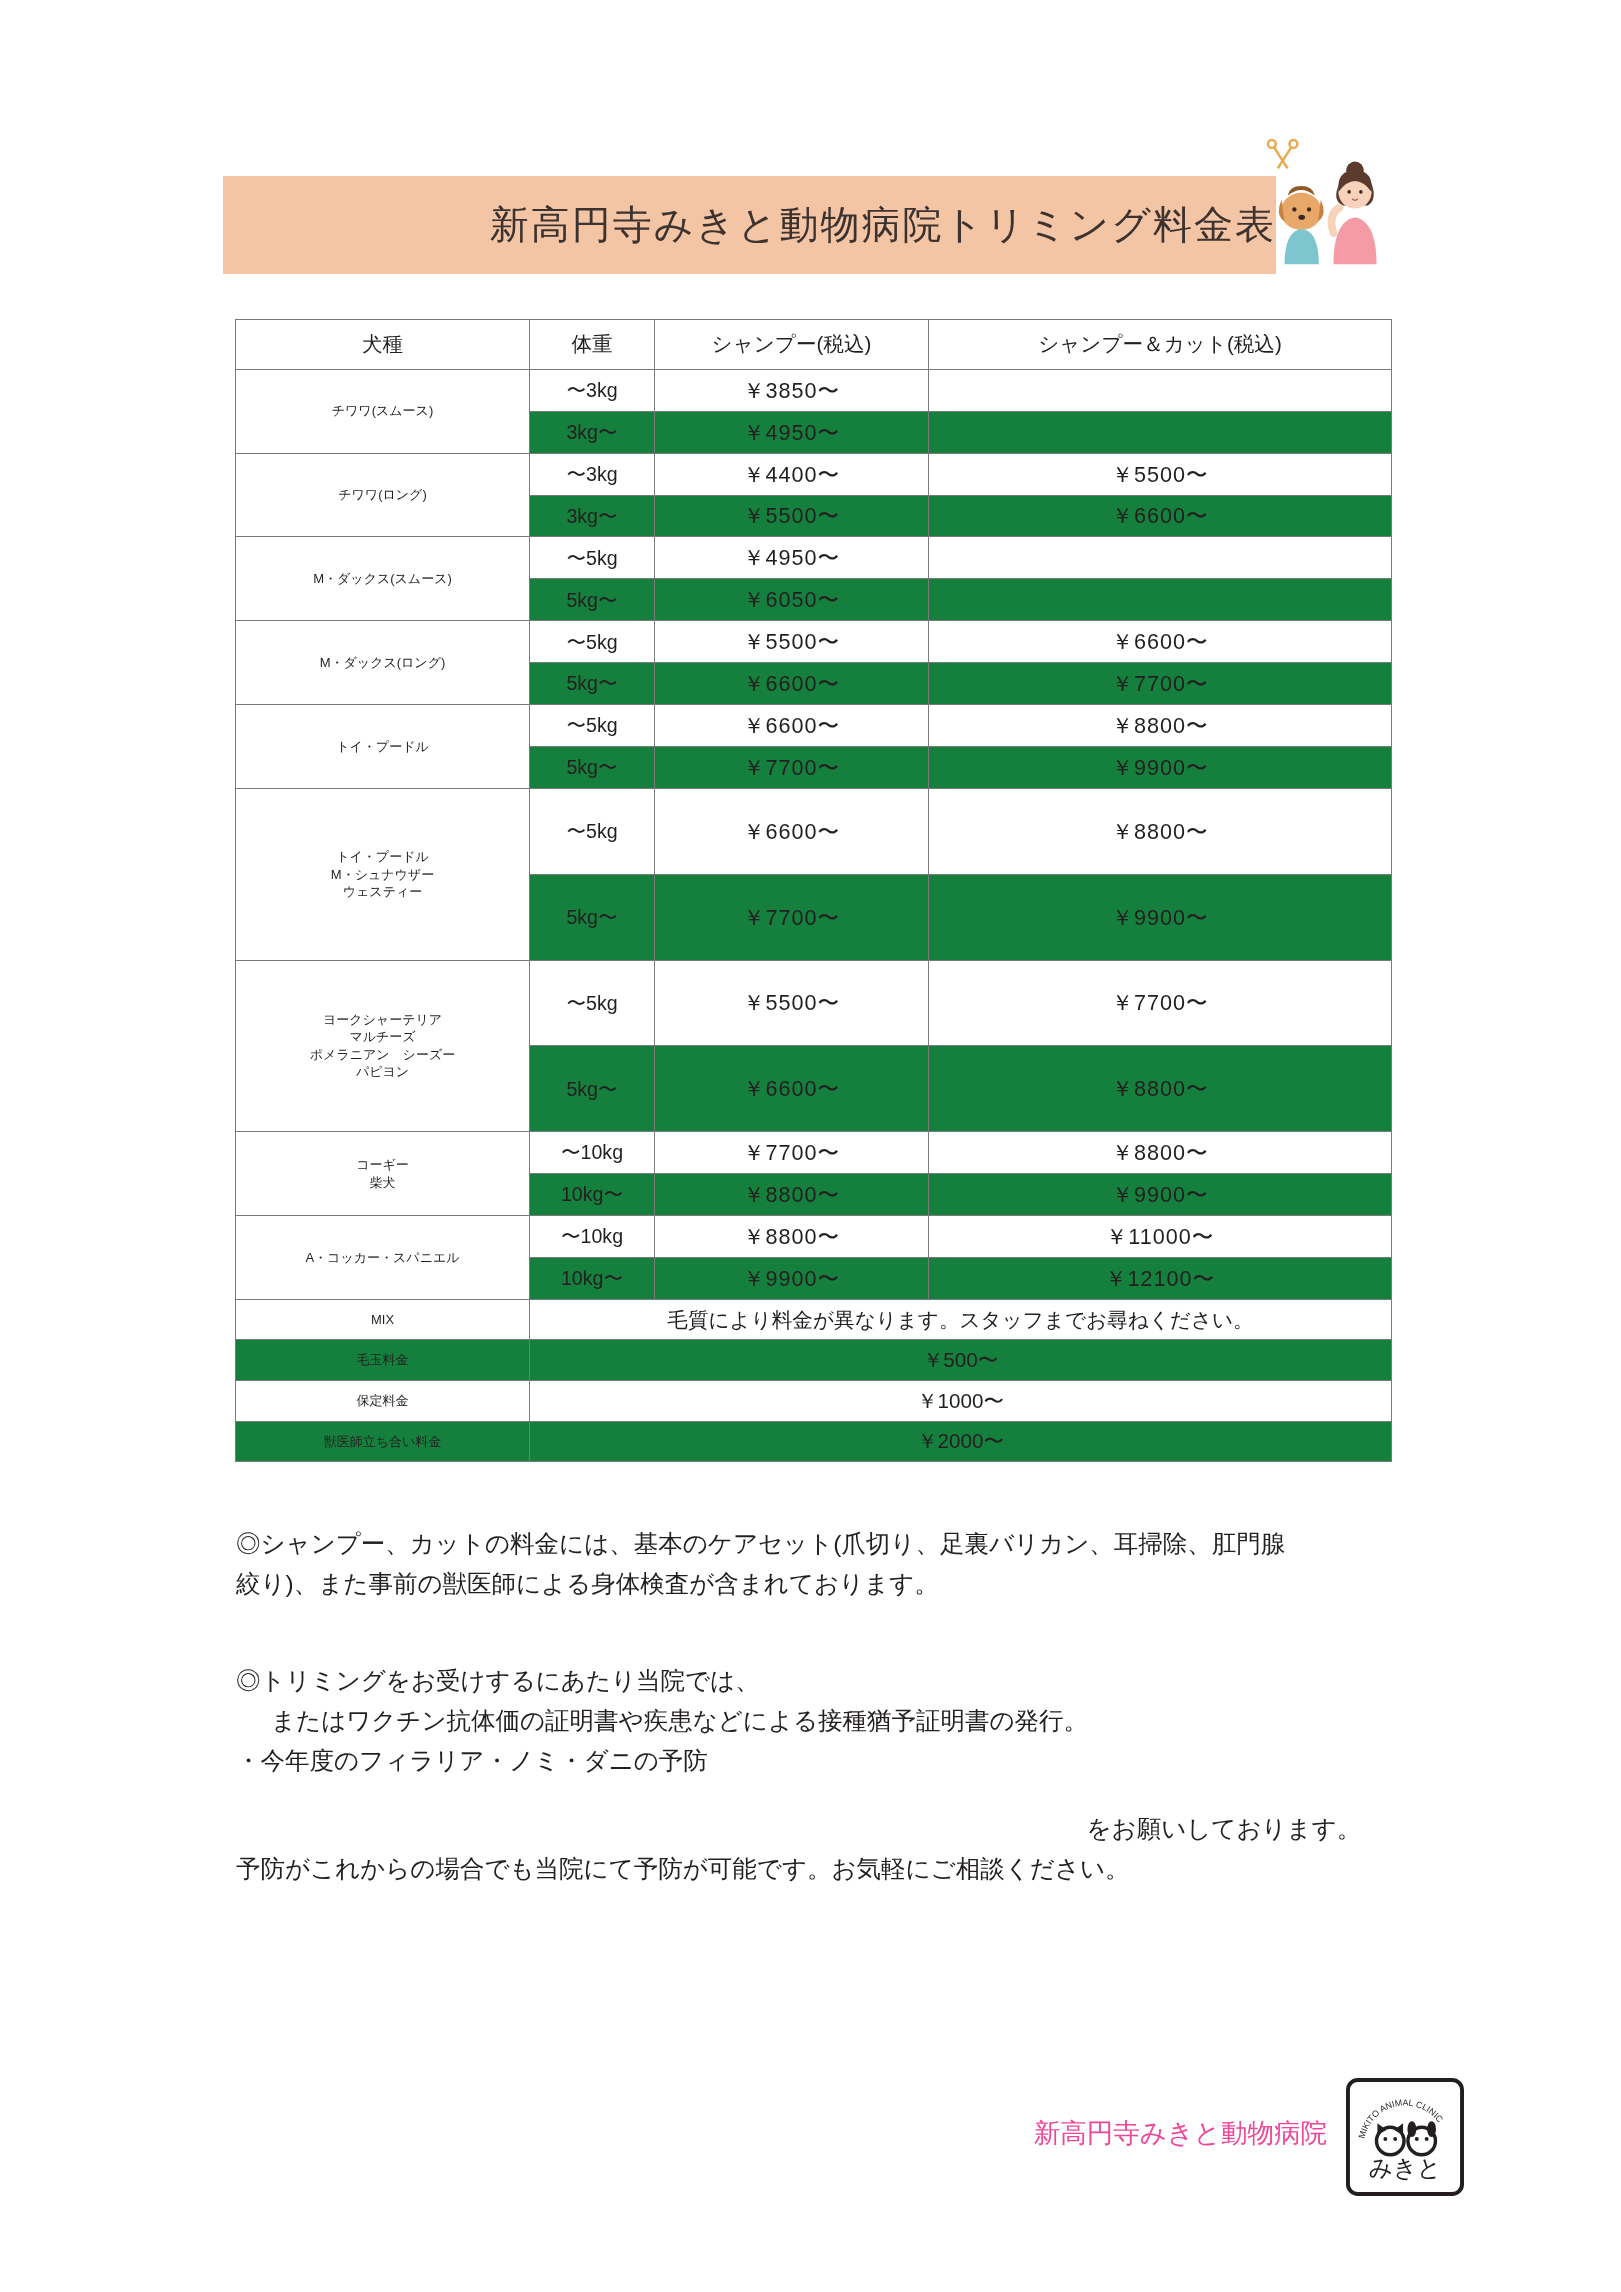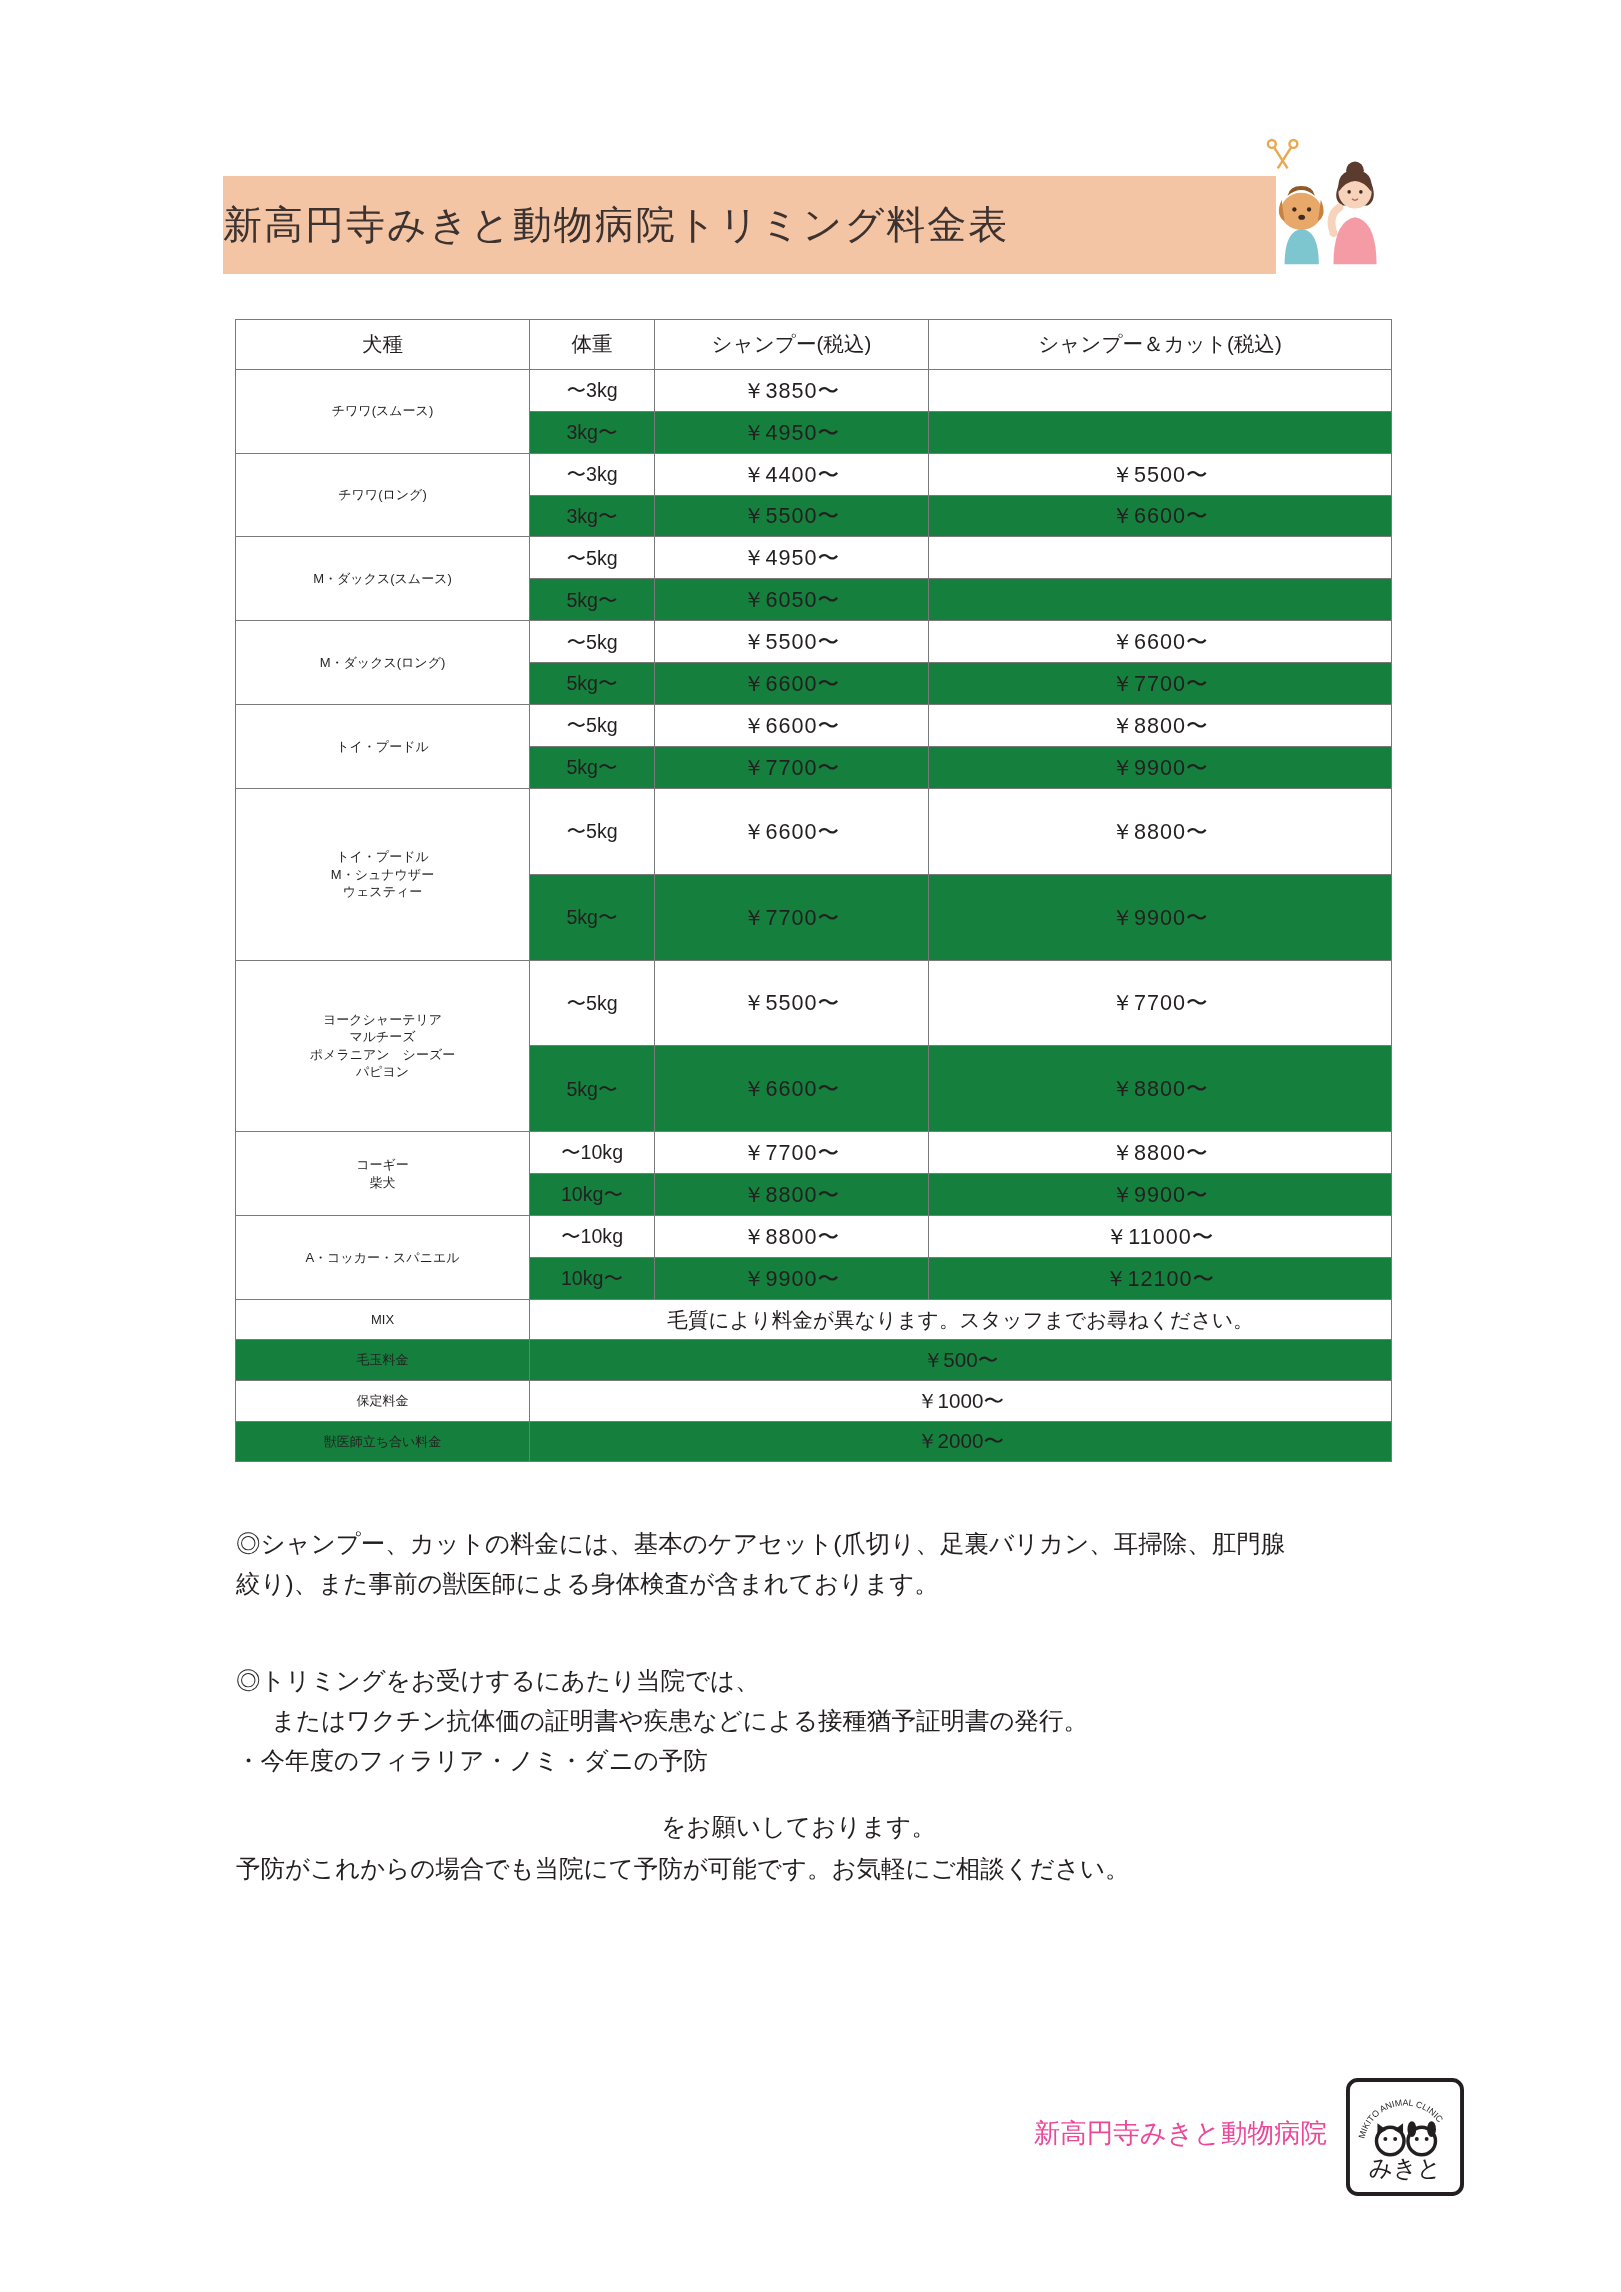--- a/index.html
+++ b/index.html
@@ -39,21 +39,21 @@
     height: 98px;
     background: #f4c5a4;
   }
   .header-title {
     position: absolute;
     left: 0;
     top: 0;
     width: 1053px;
     height: 98px;
     line-height: 98px;
-    text-align: left;
+    text-align: right;
     font-size: 39px;
     letter-spacing: 2px;
     color: #3c3230;
     white-space: nowrap;
   }
   
   .header-art {
     position: absolute;
     left: 1000px;
     top: -41px;
@@ -103,21 +103,21 @@
     left: 236px;
     top: 1524px;
     width: 1137px;
     font-size: 24.5px;
     line-height: 1.62;
     color: #231f20;
   }
   .notes p { margin: 0; }
   .notes .gap { height: 29px; }
   .indent1 { padding-left: 35px; }
-  .right-align { text-align: center; padding-right: 11.8px; font-family: Liberation Mono, monospace; }
+  .right-align { text-align: right; padding-right: 11.8px; }
 
   
   .footer {
     position: absolute;
     left: 0;
     top: 2078px;
     width: 1621px;
     height: 147px;
   }
   .footer-name {

